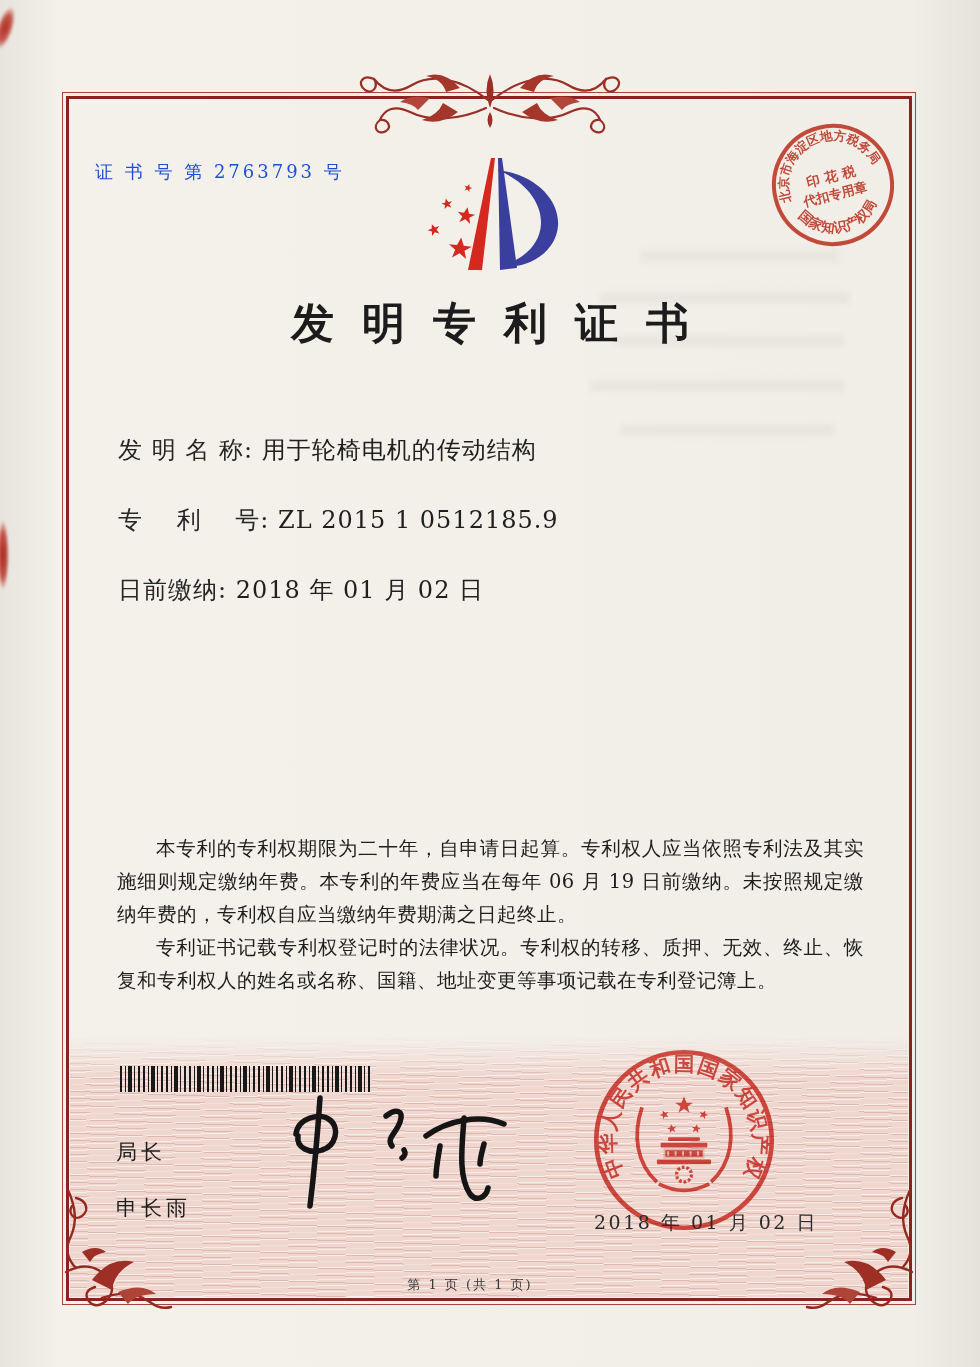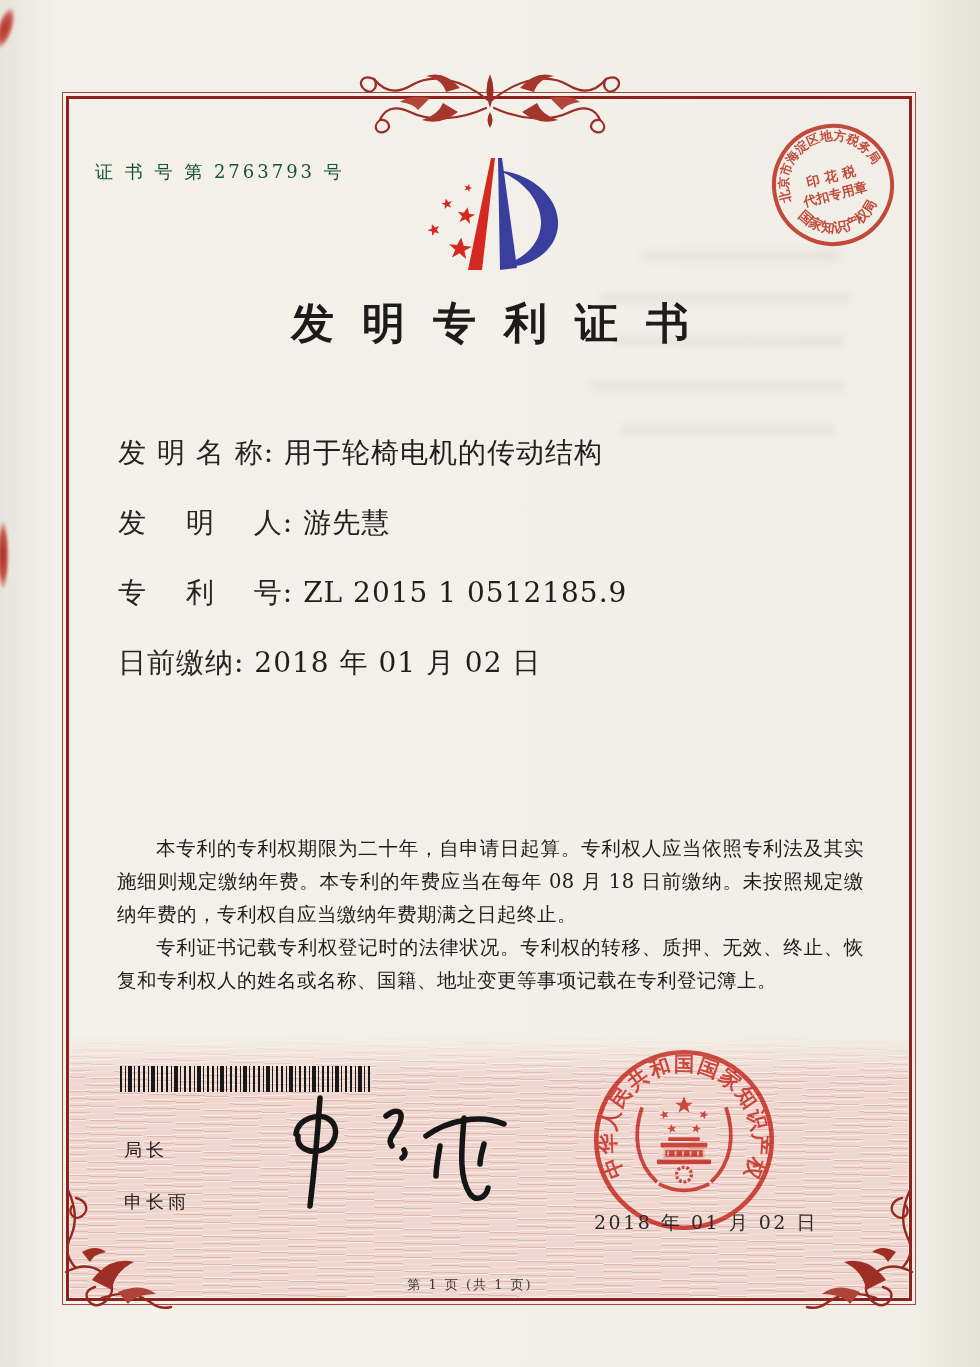--- a/index.html
+++ b/index.html
@@ -24,48 +24,48 @@
       #efd6cf;
     -webkit-mask-image:linear-gradient(180deg,transparent 0,#000 42px);
             mask-image:linear-gradient(180deg,transparent 0,#000 42px);
   }
   
   .bind-mark{position:absolute;border-radius:45%;filter:blur(1px);}
   .bind-mark.m1{left:-3px;top:6px;width:16px;height:44px;background:radial-gradient(closest-side,#b03127,#c4584d 60%,rgba(196,88,77,0));transform:rotate(18deg);}
   .bind-mark.m2{left:-3px;top:520px;width:12px;height:70px;background:radial-gradient(closest-side,#a8281f,#c3564b 65%,rgba(195,86,75,0));}
   .bleed{position:absolute;background:#9a9a93;opacity:.10;filter:blur(3px);border-radius:3px;}
   
-  .cert-no{position:absolute;left:95px;top:160px;font-size:18px;letter-spacing:3px;color:#14532d;}
+  .cert-no{position:absolute;left:95px;top:160px;font-size:18px;letter-spacing:3px;color:#1d4ed8;}
   .logo{position:absolute;left:400px;top:148px;width:175px;height:138px;}
   .tax-stamp{position:absolute;left:758px;top:110px;width:150px;height:150px;opacity:.92;mix-blend-mode:multiply;}
   .title{
     position:absolute;left:0;right:0;top:295px;text-align:center;
     font-size:43px;font-weight:600;color:#1c1c1c;
     letter-spacing:28px;text-indent:28px;
   }
   
-  .fields{position:absolute;left:118px;top:434px;font-size:28px;}
+  .fields{position:absolute;left:118px;top:434px;font-size:24px;}
   .field-row{height:26px;margin-bottom:44px;letter-spacing:1px;white-space:nowrap;}
   .field-row .lbl{color:#262626;}
   .field-row .val{color:#1f1f1f;}
   
   .paras{position:absolute;left:117px;right:116px;top:832px;font-size:19.5px;line-height:33px;color:#1e1e1e;text-align:justify;}
   .paras p{margin:0;text-indent:2em;letter-spacing:.5px;}
   
   .barcode{
     position:absolute;left:120px;top:1066px;width:253px;height:26px;
     background:repeating-linear-gradient(90deg,
       #181818 0 2px, rgba(0,0,0,0) 2px 5px,
       #181818 5px 6px, rgba(0,0,0,0) 6px 8px,
       #181818 8px 12px, rgba(0,0,0,0) 12px 14px,
       #181818 14px 15px, rgba(0,0,0,0) 15px 18px,
       #181818 18px 20px, rgba(0,0,0,0) 20px 23px);
   }
   
-  .signoff{position:absolute;left:124px;top:1138px;font-size:18px;letter-spacing:4px;color:#1d1d1d;font-family:"DejaVu Sans","Liberation Sans",sans-serif;}
+  .signoff{position:absolute;left:116px;top:1138px;font-size:21px;letter-spacing:4px;color:#1d1d1d;font-family:"DejaVu Sans","Liberation Sans",sans-serif;}
   .signoff .name{margin-top:28px;}
   .signature{position:absolute;left:268px;top:1088px;width:250px;height:128px;}
   
   .big-seal{position:absolute;left:586px;top:1042px;width:196px;height:196px;mix-blend-mode:multiply;opacity:.93;}
   .seal-date{position:absolute;left:594px;top:1210px;font-size:19px;letter-spacing:2.5px;color:#2a2a2a;}
   
   .footer{position:absolute;left:0;right:40px;top:1276px;text-align:center;font-size:13px;letter-spacing:2px;color:#3a3a3a;}
   
   .flourish-top{position:absolute;left:310px;top:58px;width:360px;height:76px;}
   .flourish-bl{position:absolute;left:58px;top:1188px;width:115px;height:122px;}
@@ -170,35 +170,31 @@
 </svg>
 
 <div class="title">发明专利证书</div>
 
 <div class="fields">
   <div class="field-row">
     <span class="lbl">发 明 名 称:</span>
     <span class="val">用于轮椅电机的传动结构</span>
   </div>
   <div class="field-row">
-    <span class="lbl">发　 明　 人:</span>
-    <span class="val">游先慧</span>
-  </div>
-  <div class="field-row">
     <span class="lbl">专　 利　 号:</span>
     <span class="val">ZL 2015 1 0512185.9</span>
   </div>
   <div class="field-row">
     <span class="lbl">日前缴纳:</span>
     <span class="val">2018 年 01 月 02 日</span>
   </div>
 </div>
 
 <div class="paras">
-  <p>本专利的专利权期限为二十年，自申请日起算。专利权人应当依照专利法及其实施细则规定缴纳年费。本专利的年费应当在每年 08 月 18 日前缴纳。未按照规定缴纳年费的，专利权自应当缴纳年费期满之日起终止。</p>
+  <p>本专利的专利权期限为二十年，自申请日起算。专利权人应当依照专利法及其实施细则规定缴纳年费。本专利的年费应当在每年 06 月 19 日前缴纳。未按照规定缴纳年费的，专利权自应当缴纳年费期满之日起终止。</p>
   <p>专利证书记载专利权登记时的法律状况。专利权的转移、质押、无效、终止、恢复和专利权人的姓名或名称、国籍、地址变更等事项记载在专利登记簿上。</p>
 </div>
 
 <div class="barcode"></div>
 
 <div class="signoff">
   <div>局长</div>
   <div class="name">申长雨</div>
 </div>
 

